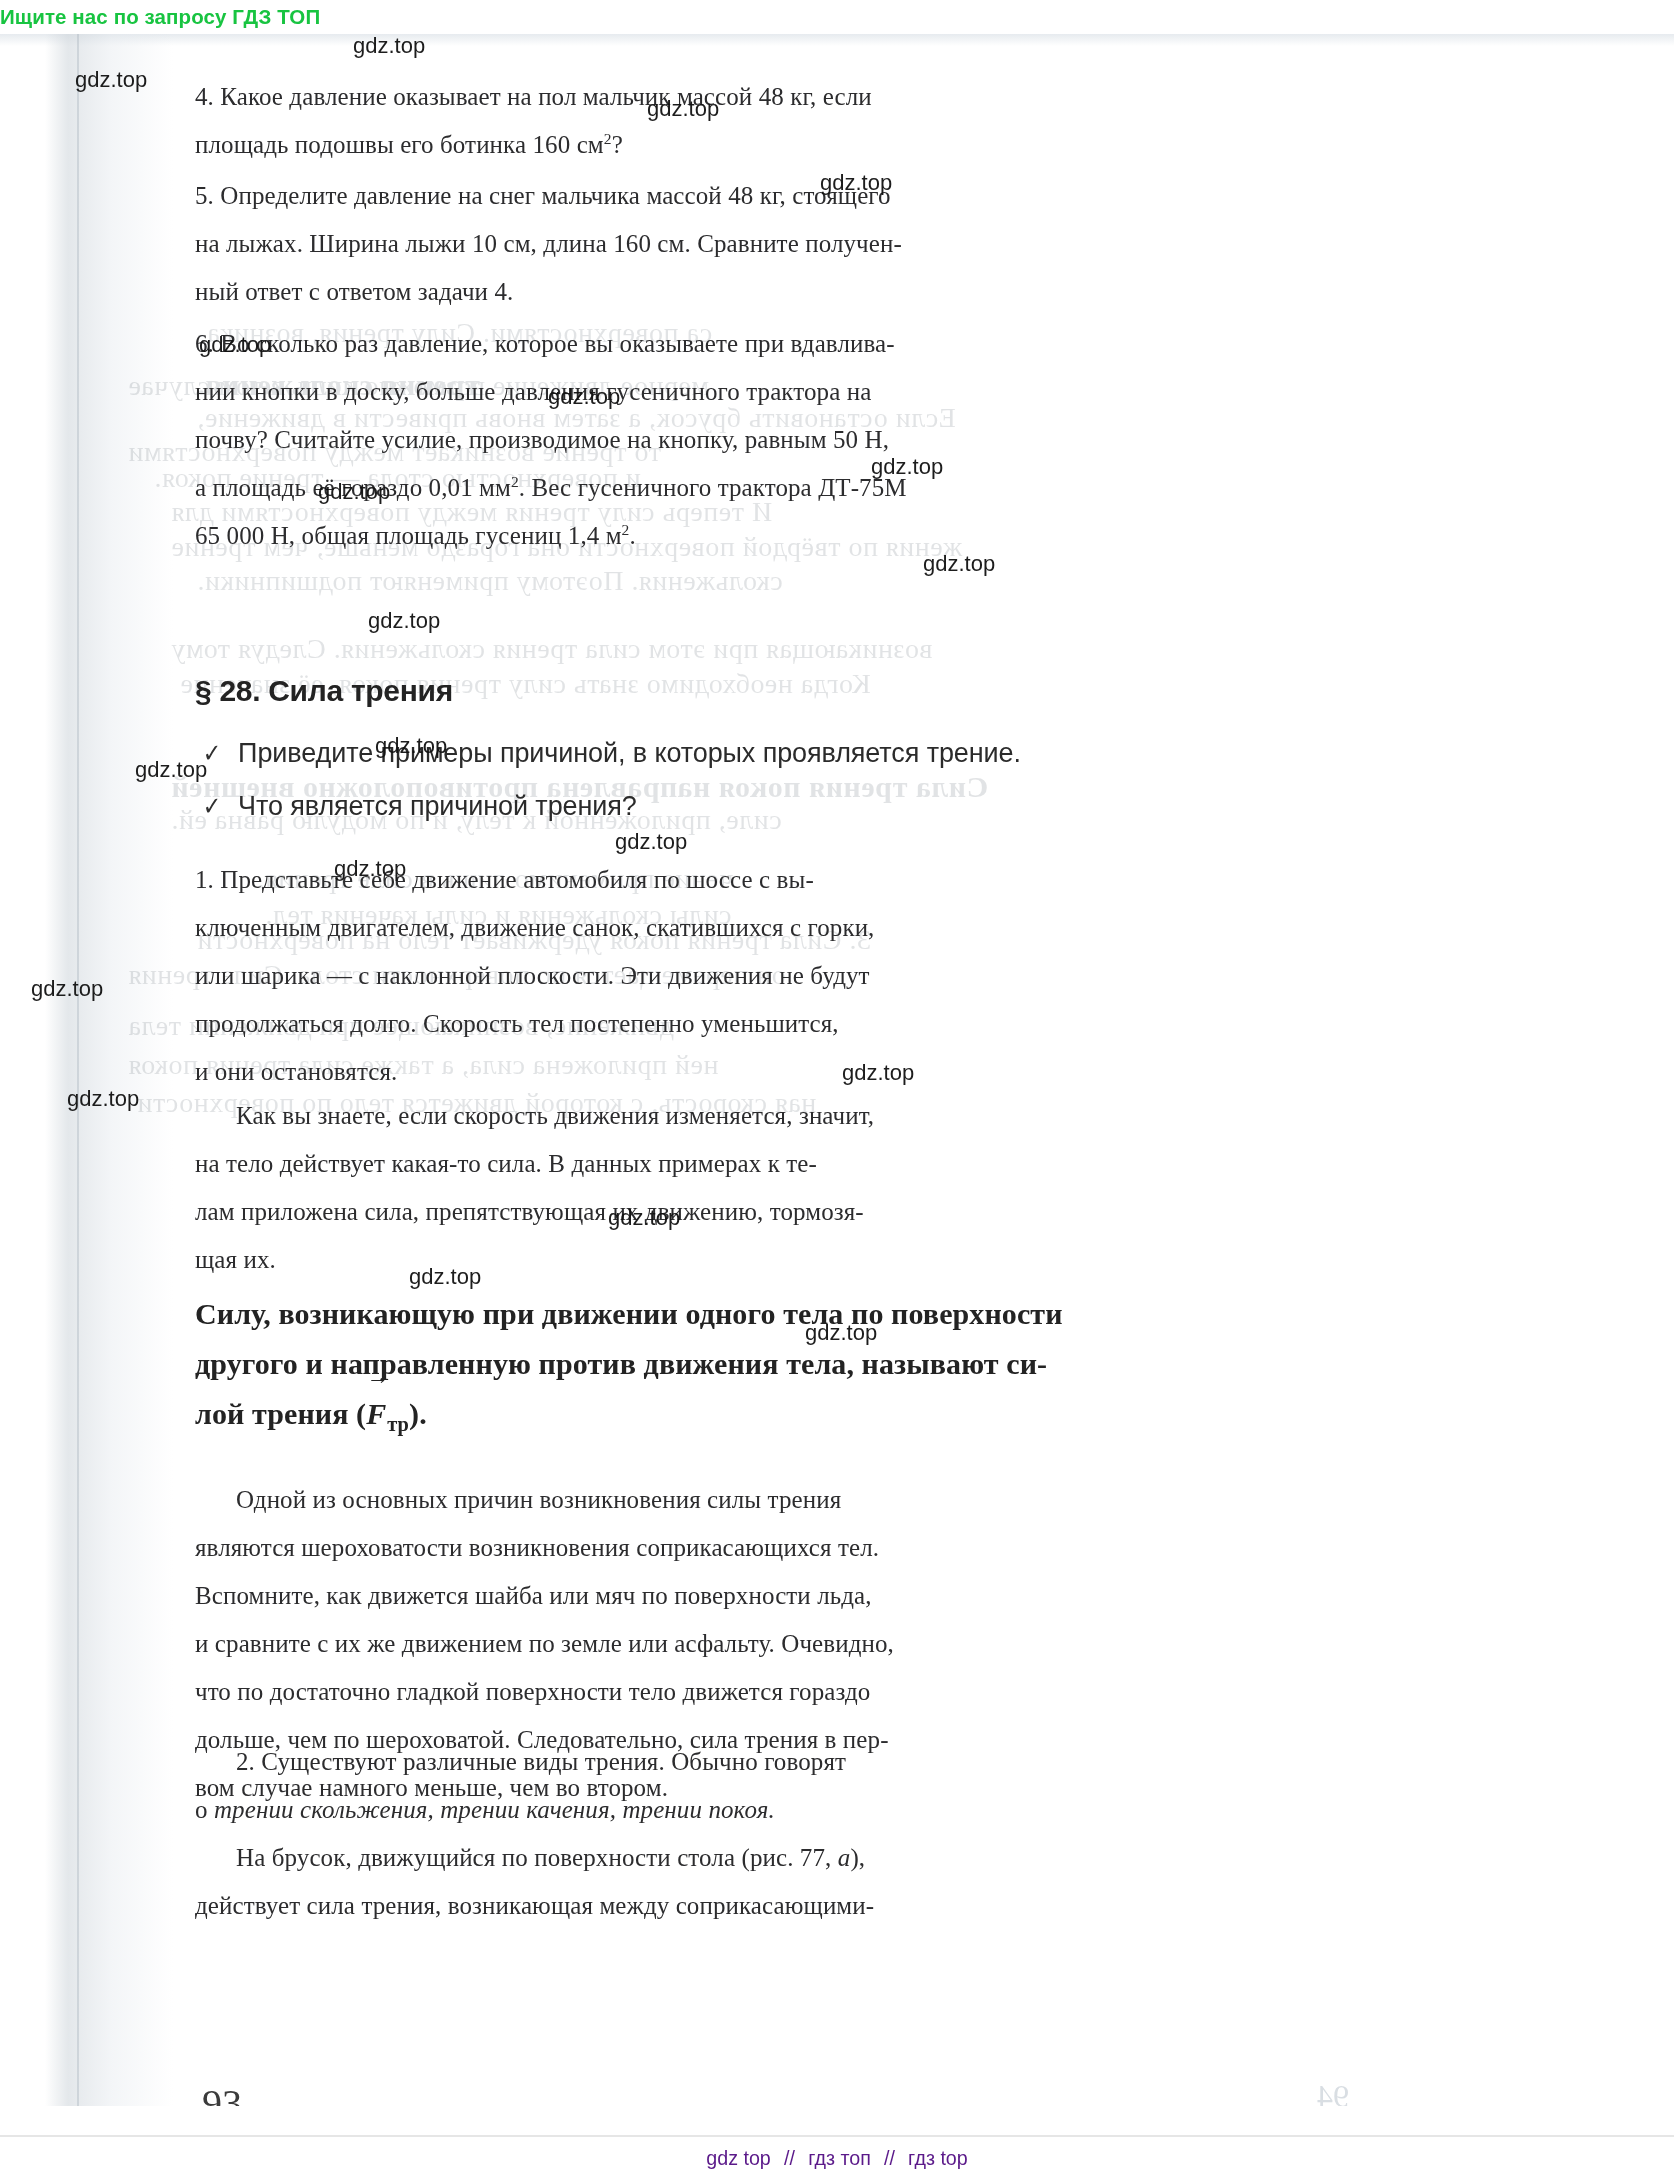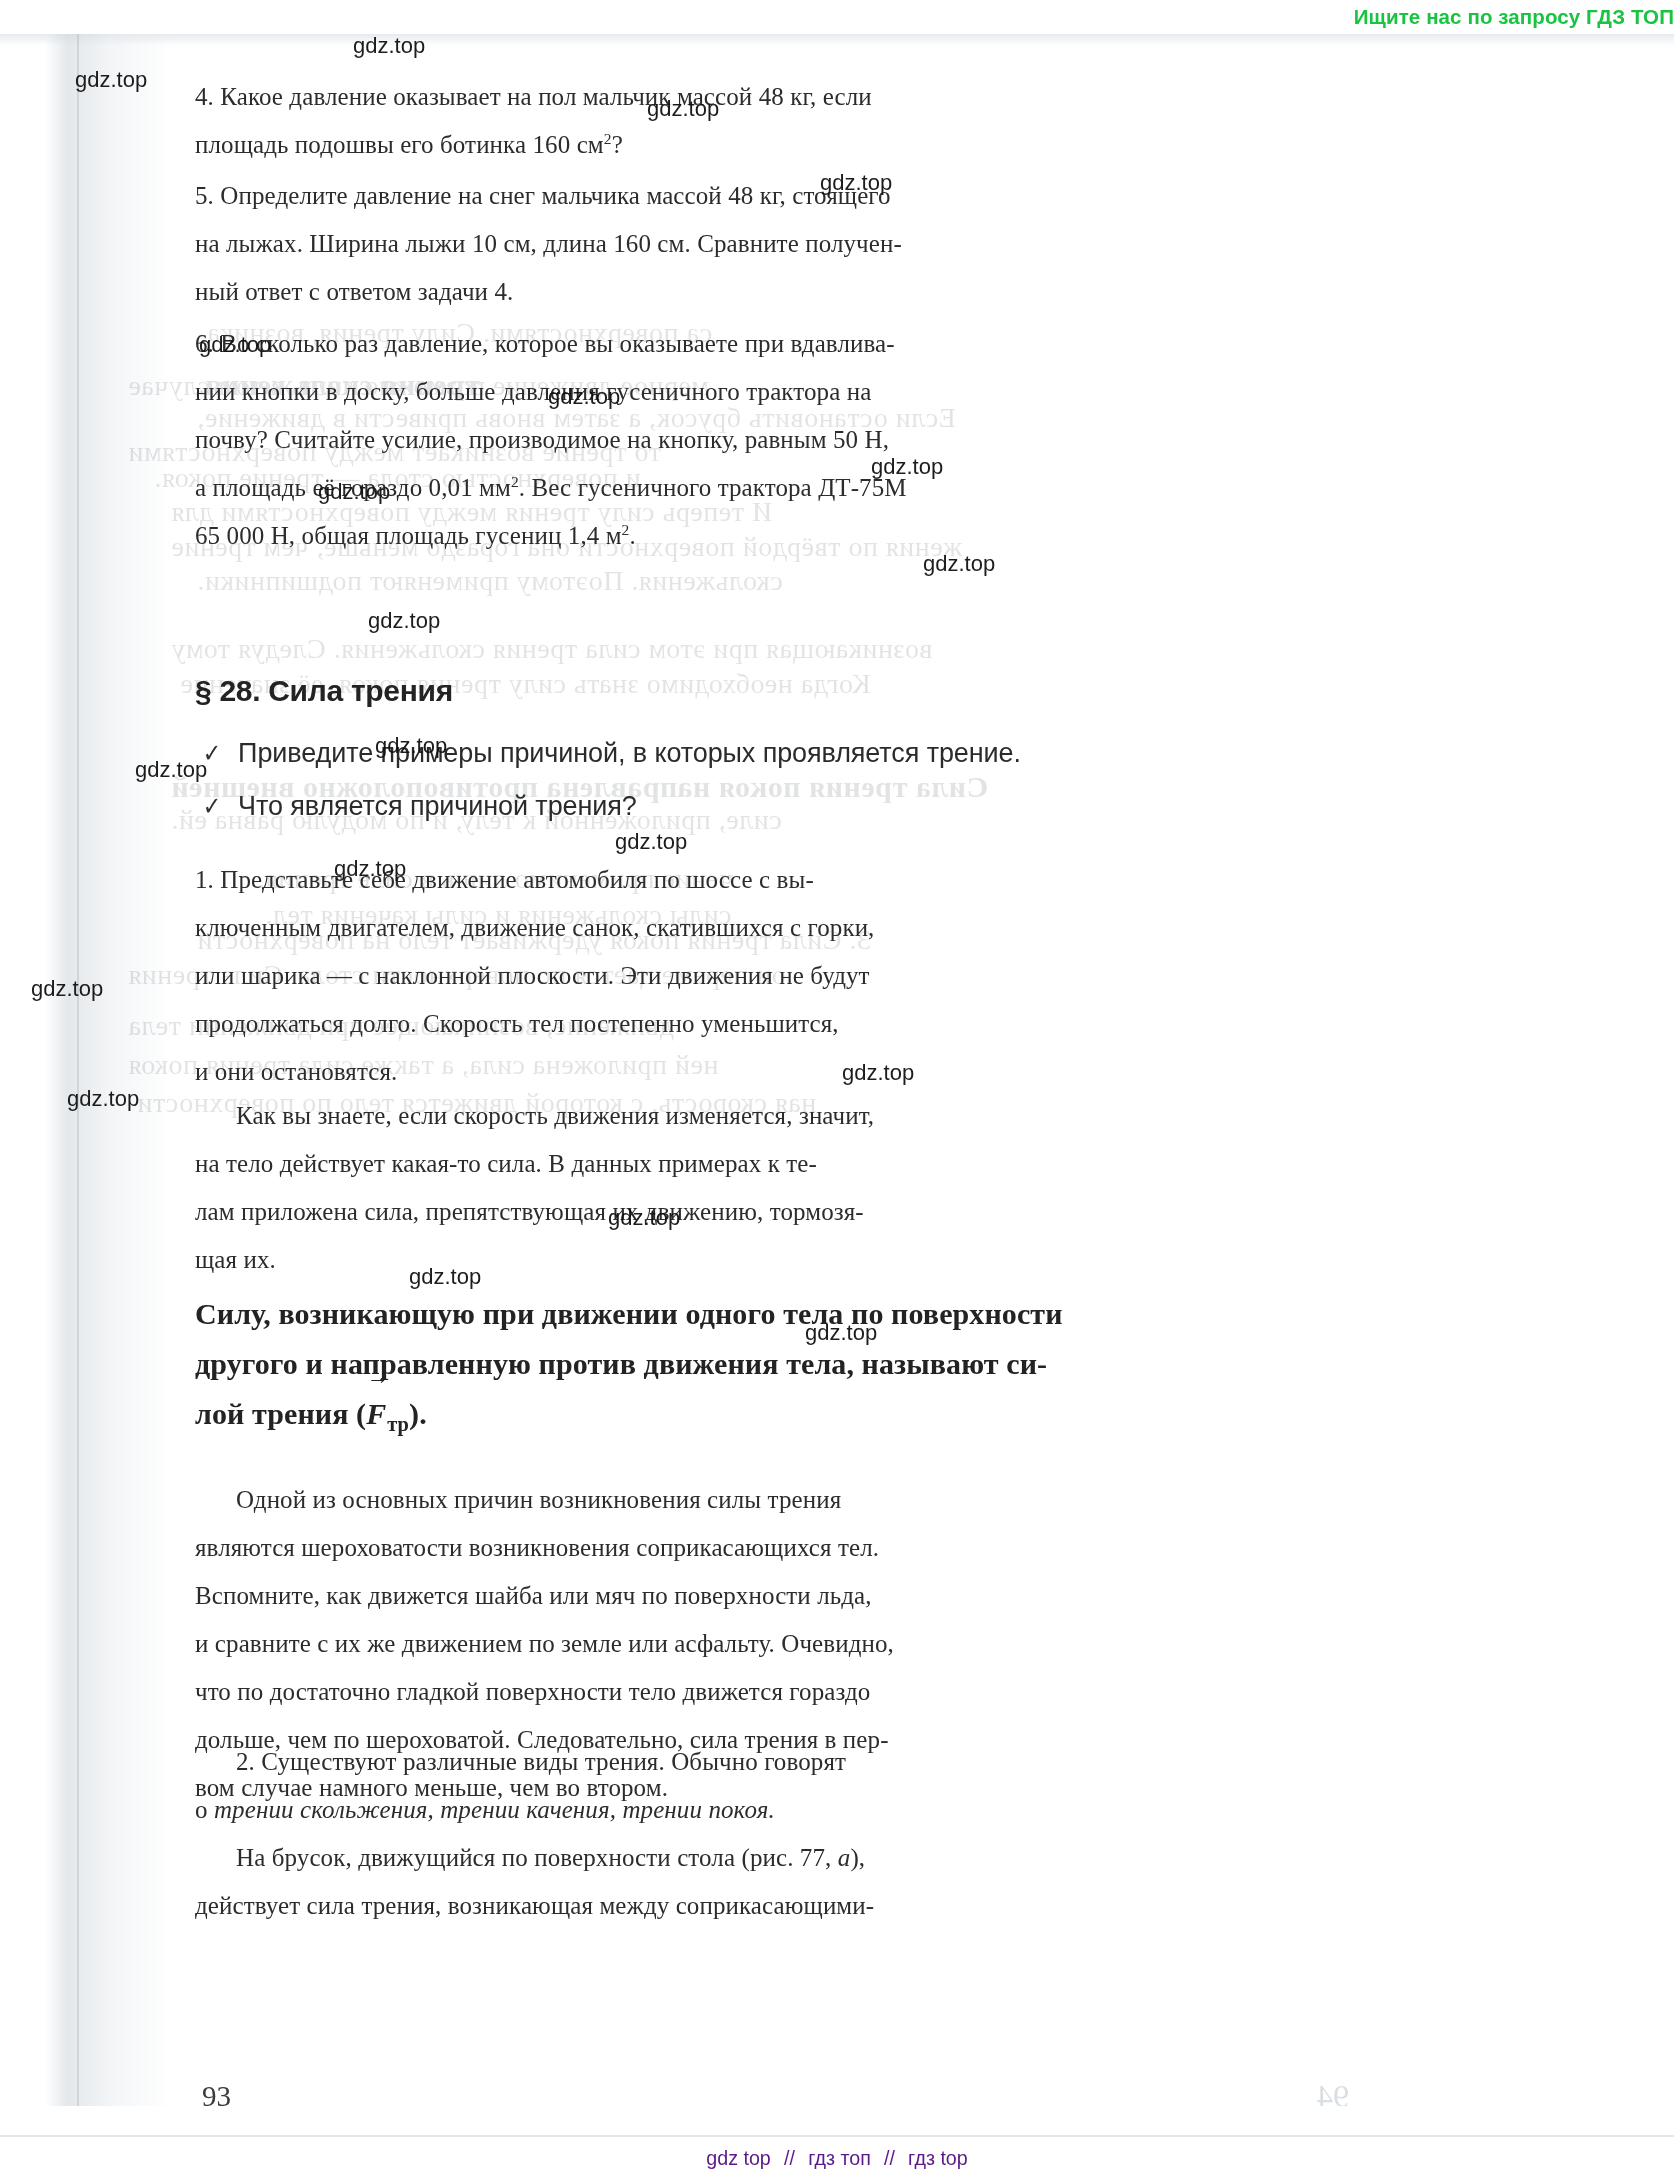--- a/index.html
+++ b/index.html
@@ -18,21 +18,21 @@
   }
 
   
   .promo-bar {
     position: absolute;
     top: 0; left: 0;
     width: 1674px;
     height: 34px;
     display: flex;
     align-items: center;
-    justify-content: flex-end;
+    justify-content: flex-start;
     background: #ffffff;
     z-index: 40;
   }
   .promo-text {
     font-family: "Liberation Sans", "DejaVu Sans", sans-serif;
     font-size: 20.5px;
     font-weight: 600;
     color: #18c441;
     letter-spacing: 0.1px;
     white-space: nowrap;
@@ -203,21 +203,21 @@
   }
   sub.sm { font-size: 0.68em; font-weight: 700; font-style: normal; }
   sup.sq { font-size: 0.62em; vertical-align: super; line-height: 0; }
   i.it { font-style: italic; font-weight: 400; }
 
   
   .folio {
     position: absolute;
     left: 202px;
     top: 2046px;
-    font-size: 29px;
+    font-size: 40px;
     color: #3b3b3b;
     font-family: "Liberation Serif", serif;
     z-index: 12;
   }
   .folio-ghost {
     position: absolute;
     left: 1317px;
     top: 2044px;
     font-size: 32px;
     color: #d9dee3;

